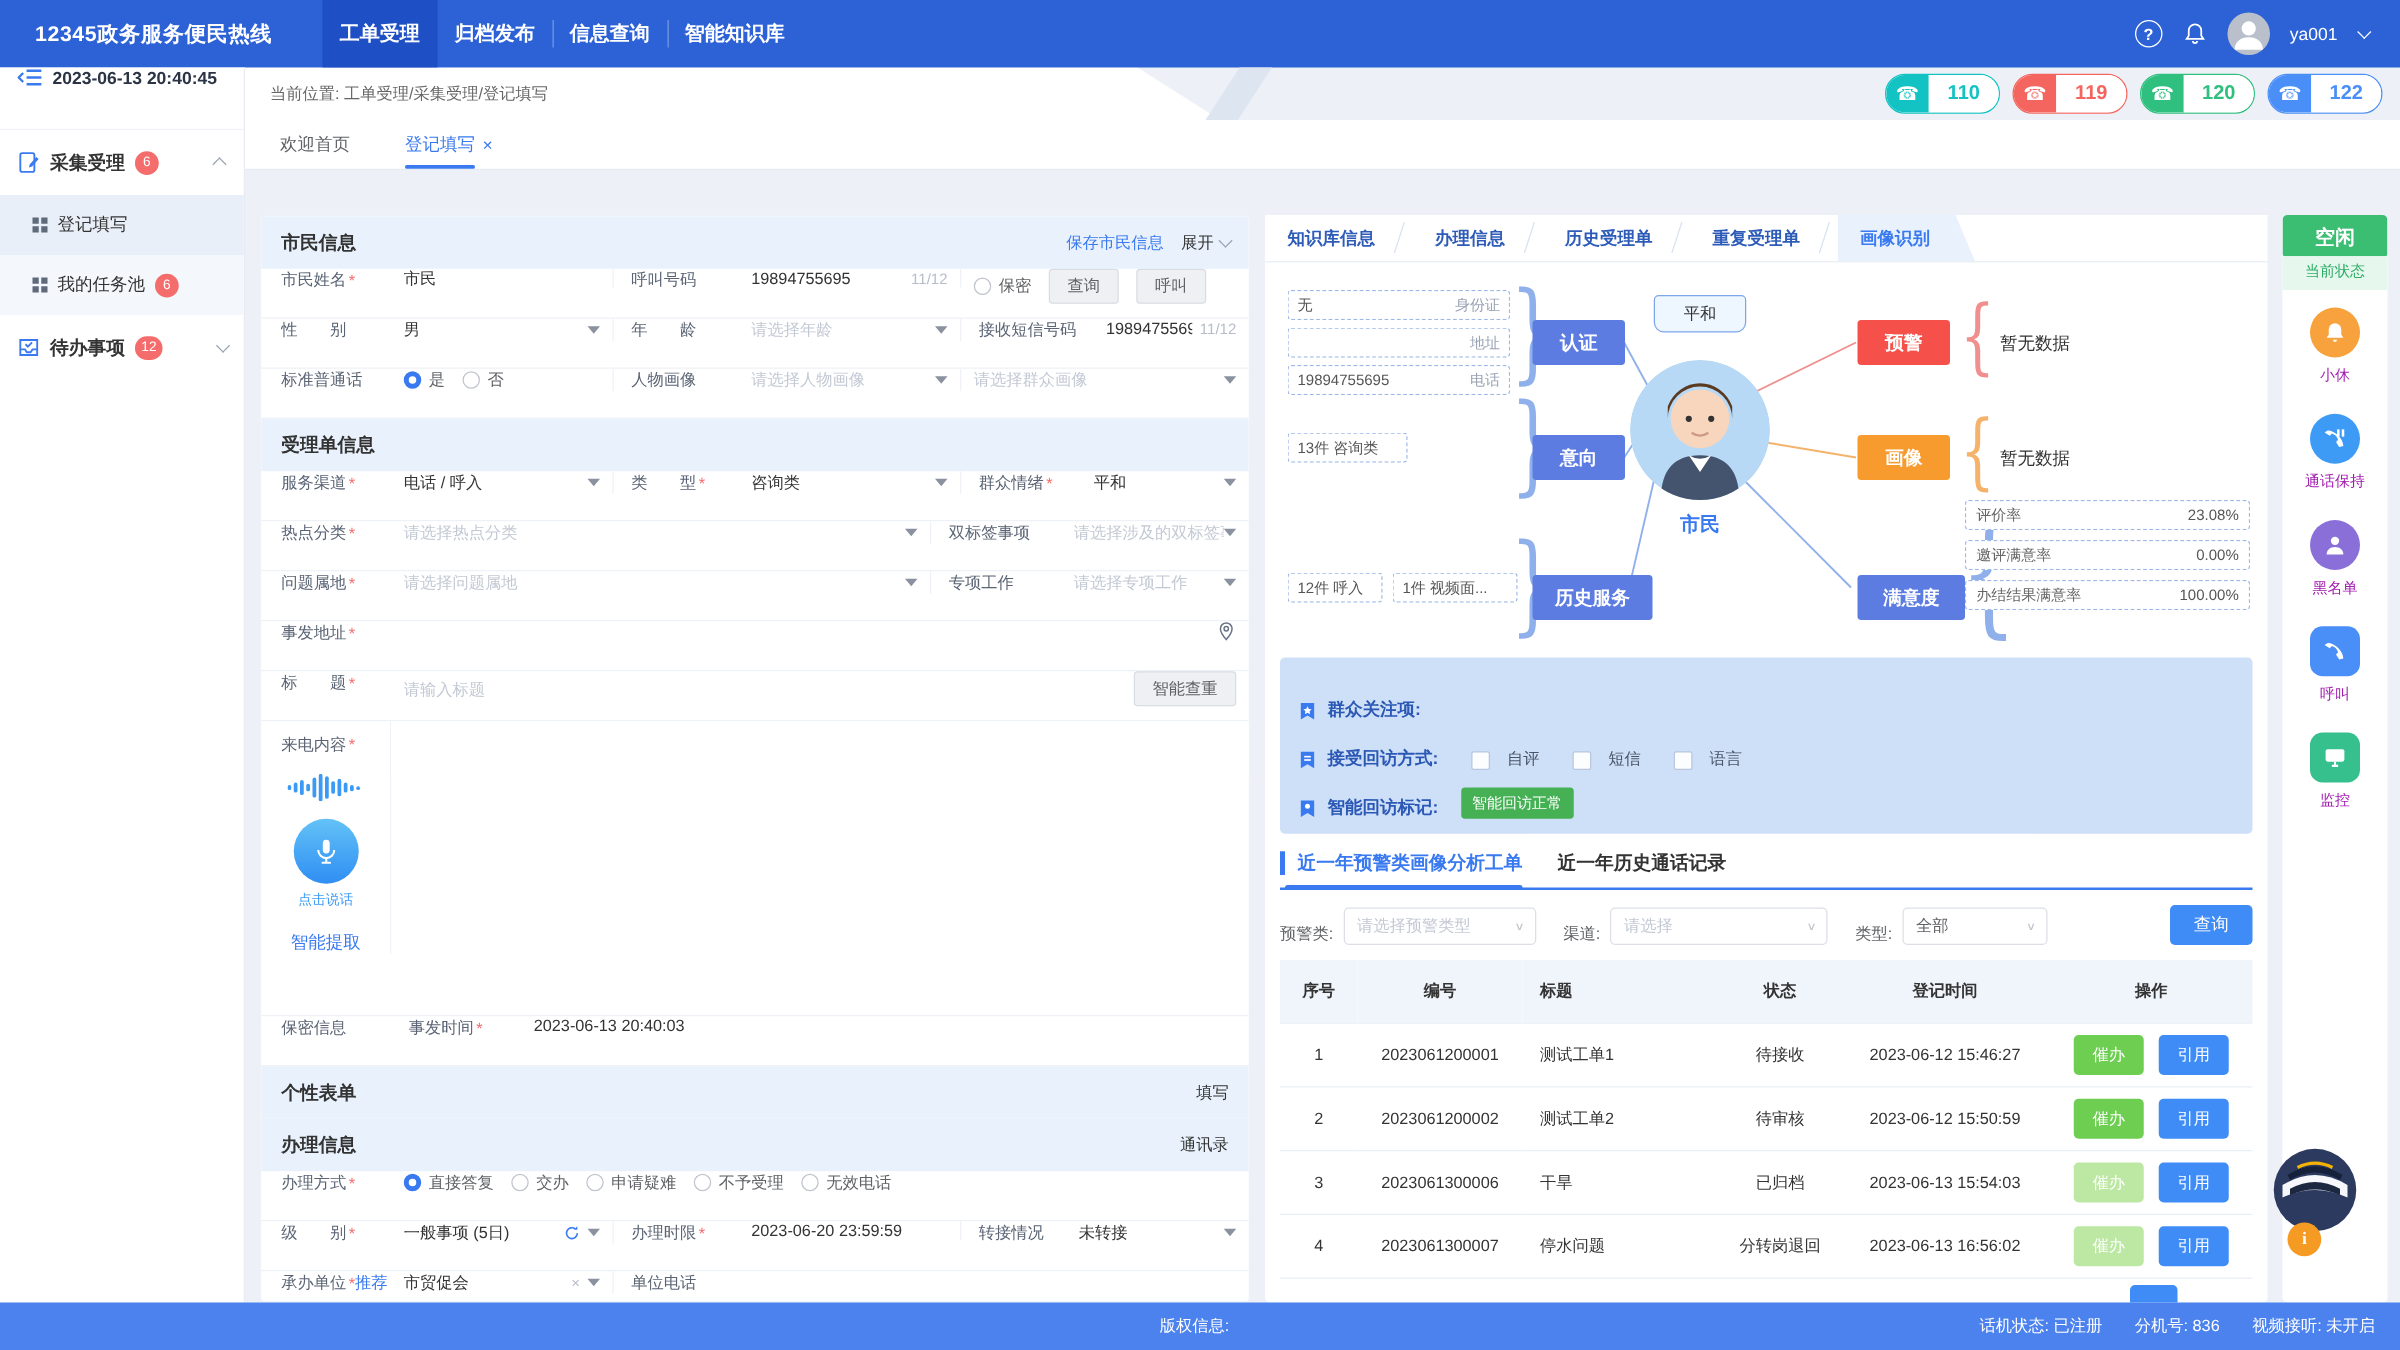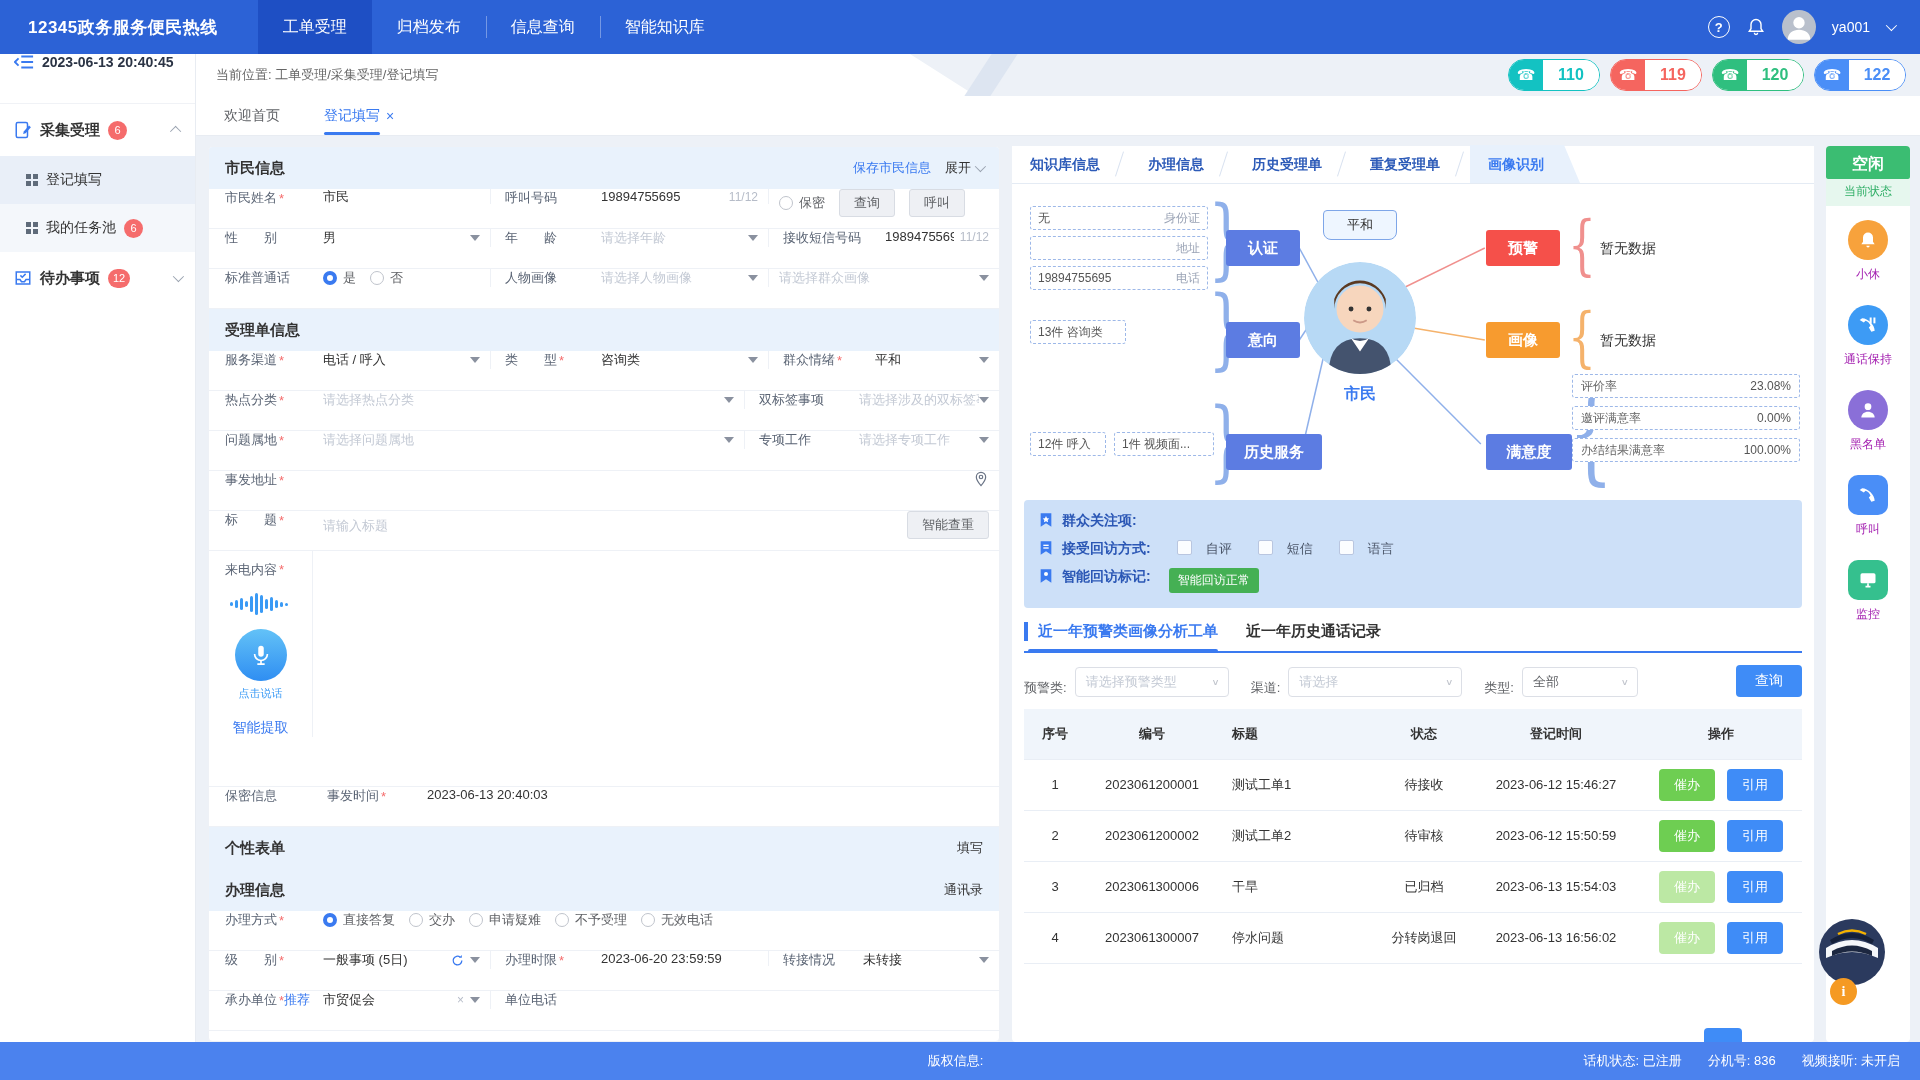--- a/index.html
+++ b/index.html
@@ -4,21 +4,21 @@
 <style>
   * { margin:0; padding:0; box-sizing:border-box; }
   html,body { width:1920px; height:1080px; overflow:hidden; }
   body { font-family:"Liberation Sans","DejaVu Sans",sans-serif; background:#edf1f7; font-size:14px; color:#333; }
   .app { position:relative; width:1920px; height:1080px; display:flex; flex-direction:column; }
 
   
   .topnav { height:54px; background:#2c62d6; display:flex; align-items:center; color:#fff; flex:none; }
   .brand { font-size:17px; font-weight:700; padding:0 40px 0 28px; letter-spacing:.5px; }
   .nav-items { display:flex; height:100%; }
-  .nav-item { display:flex; align-items:center; padding:0 25px; font-size:16px; font-weight:400; cursor:pointer; position:relative; }
+  .nav-item { display:flex; align-items:center; padding:0 14px; font-size:16px; font-weight:700; cursor:pointer; position:relative; }
   .nav-item.active { background:#1e4fc4; }
   .nav-item + .nav-item::before { content:''; position:absolute; left:0; top:16px; bottom:16px; width:1px; background:rgba(255,255,255,.35); }
   .nav-item.active + .nav-item::before, .nav-item.first::before { display:none; }
   .nav-right { margin-left:auto; display:flex; align-items:center; gap:16px; padding-right:26px; }
   .help-ic { width:22px; height:22px; border:1.6px solid #fff; border-radius:50%; display:flex; align-items:center; justify-content:center; font-size:13px; font-weight:700; }
   .help-ic::before { content:'?'; }
   .avatar { width:34px; height:34px; border-radius:50%; background:#b9c0cc; display:flex; align-items:center; justify-content:center; overflow:hidden; }
   .uname { font-size:14px; }
   .chev { width:8px; height:8px; border-right:1.6px solid currentColor; border-bottom:1.6px solid currentColor; display:inline-block; }
   .chev.down { transform:rotate(45deg) translateY(-2px); }
@@ -57,21 +57,21 @@
   .hl122 { border-color:#4a8ef7; } .hl122 .ph { background:#4a8ef7; } .hl122 .num { color:#4a8ef7; }
 
   
   .ptabs { height:40px; display:flex; align-items:center; gap:44px; background:#fff; padding-left:28px; border-bottom:1px solid #e8ecf2; flex:none; margin:0 -10px 0 -12px; padding-right:100px; }
   .ptab0 { font-size:14px; color:#606266; cursor:pointer; }
   .ptab1 { font-size:14px; color:#3a7af0; cursor:pointer; position:relative; height:100%; display:flex; align-items:center; gap:6px; }
   .ptab1::after { content:''; position:absolute; left:0; right:14px; bottom:0; height:3px; background:#3a7af0; border-radius:2px; }
   .xic::before { content:'×'; font-size:14px; }
 
   
-  .cards { flex:1; min-height:0; display:flex; gap:12px; padding-top:10px; }
+  .cards { flex:1; min-height:0; display:flex; gap:12px; padding-top:36px; }
 
   
   .form-card { width:792px; flex:none; background:#fff; border-radius:4px; overflow:hidden; border:1px solid #eef1f6; }
   .sec { height:42px; background:#e9f2fc; display:flex; align-items:center; padding:0 16px; font-size:15px; font-weight:700; color:#333; }
   .sec .right { margin-left:auto; display:flex; align-items:center; gap:14px; font-weight:400; font-size:13px; }
   .linkb { color:#3a7af0; cursor:pointer; }
   .plain { color:#333; cursor:pointer; display:flex; align-items:center; gap:4px; }
   .frow { display:flex; border-bottom:1px solid #eef1f6; height:40px; align-items:flex-start; }
   .frow.tall { height:236px; }
   .fc { display:flex; align-items:center; padding:0 10px; font-size:13px; min-width:0; }
@@ -127,21 +127,21 @@
   .avatarbig { position:absolute; left:280px; top:66px; width:112px; height:112px; border-radius:50%; overflow:hidden; }
   .citizen-lab { position:absolute; left:280px; top:188px; width:112px; text-align:center; color:#3a7af0; font-weight:700; font-size:16px; }
   .brace { position:absolute; font-family:"DejaVu Serif",serif; color:#8fb0ea; transform:scaleY(1.5); line-height:1; }
   .brace.red { color:#f0908e; } .brace.orange { color:#f5b26b; }
   .mdata { position:absolute; font-size:14px; color:#333; }
   .satrow { position:absolute; width:228px; height:24px; border:1px dashed #9db8e8; border-radius:3px; display:flex; align-items:center; padding:0 8px; font-size:12px; color:#666; background:#fff; }
   .satrow .sv { margin-left:auto; color:#555; }
 
   
   .bluebox { background:#cde0f8; border-radius:4px; padding:12px 14px; margin-top:4px; flex:none; }
-  .brow { display:flex; align-items:flex-start; height:28px; gap:8px; }
+  .brow { display:flex; align-items:flex-end; height:28px; gap:8px;margin-top:11px; }
   .brow .bl { font-size:14px; font-weight:700; color:#2b57b5; }
   .cb { width:15px; height:15px; border:1px solid #b9c6e0; background:#fbfdff; border-radius:2px; margin-left:18px; cursor:pointer; }
   .cblab { font-size:13px; color:#4a5568; margin-left:6px; }
   .gbadge { background:#45b054; color:#fff; font-size:12px; padding:4px 9px; border-radius:3px; margin-left:10px; }
 
   
   .subtabs { display:flex; align-items:center; border-bottom:2px solid #3a7af0; padding:14px 0 10px 0; }
   .stab { font-size:15px; font-weight:700; color:#333; cursor:pointer; }
   .stab.active { color:#3a7af0; border-left:4px solid #3a7af0; padding-left:10px; position:relative; }
   .stab.active::after { content:''; position:absolute; left:0; right:0; bottom:-12px; height:4px; background:#3a7af0; border-radius:2px; }

